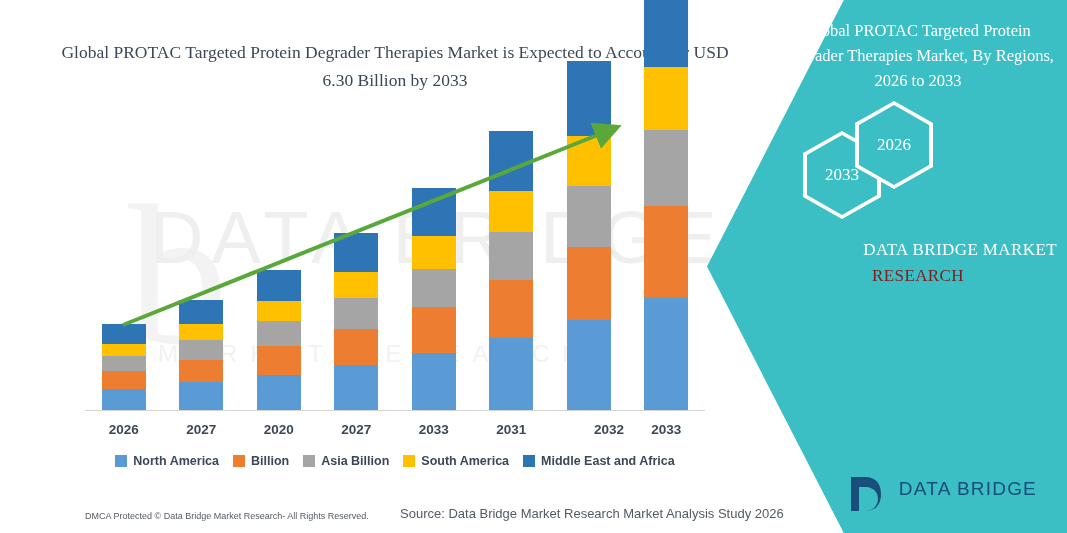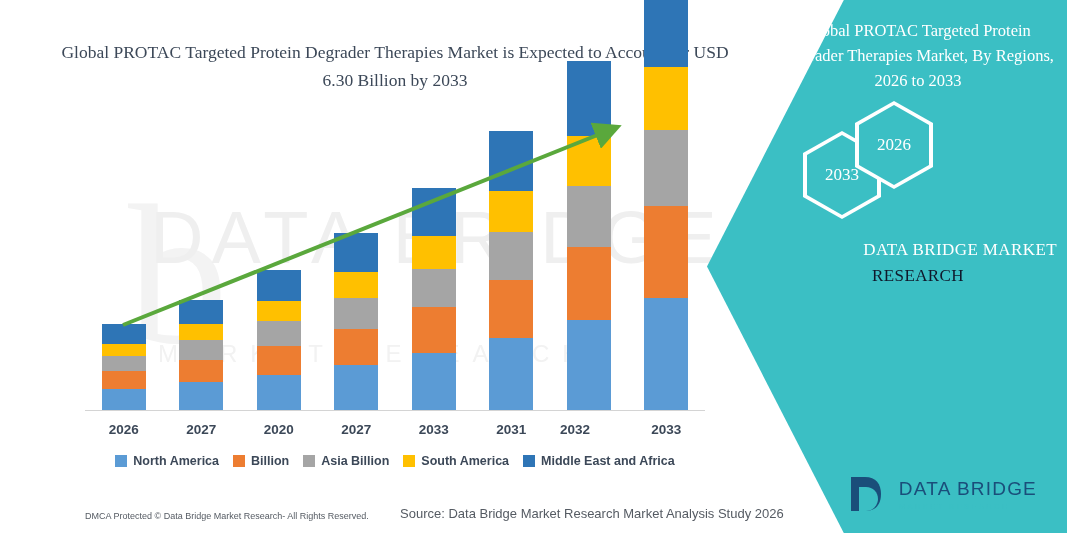--- a/index.html
+++ b/index.html
@@ -59,21 +59,21 @@
     text-align: right;
     color: #ffffff;
     font-size: 17px;
     letter-spacing: 0.4px;
     font-family: "Liberation Serif", serif;
   }
   #panel-brand-2 {
     position: absolute;
     top: 266px; left: 72px; width: 278px;
     text-align: center;
-    color: #0f172a;
+    color: #7f1d1d;
     font-size: 17px;
     letter-spacing: 0.4px;
     font-family: "Liberation Serif", serif;
   }
 
   
   #logo-block {
     position: absolute;
     right: 30px; bottom: 16px;
     z-index: 5;
@@ -268,21 +268,21 @@
     </div>
   </div>
 <div id="axis-line"></div>
 <div id="x-labels">
     <div class="x-label" style="left: 3.75px;">2026</div>
     <div class="x-label" style="left: 81.25px;">2027</div>
     <div class="x-label" style="left: 158.75px;">2020</div>
     <div class="x-label" style="left: 236.25px;">2027</div>
     <div class="x-label" style="left: 313.75px;">2033</div>
     <div class="x-label" style="left: 391.25px;">2031</div>
-    <div class="x-label" style="left: 455px;">2032</div>
+    <div class="x-label" style="left: 489px;">2032</div>
     <div class="x-label" style="left: 546.25px;">2033</div>
   </div>
 
 <svg id="arrow-svg" viewBox="0 0 620 300" preserveAspectRatio="none">
   <defs>
     <marker id="ah" markerWidth="7" markerHeight="7" refX="2.5" refY="3.5" orient="auto">
       <path d="M0,0 L7,3.5 L0,7 z" fill="#5aa83c"></path>
     </marker>
   </defs>
   <line x1="38" y1="215" x2="520" y2="22" stroke="#5aa83c" stroke-width="4" marker-end="url(#ah)"></line>

